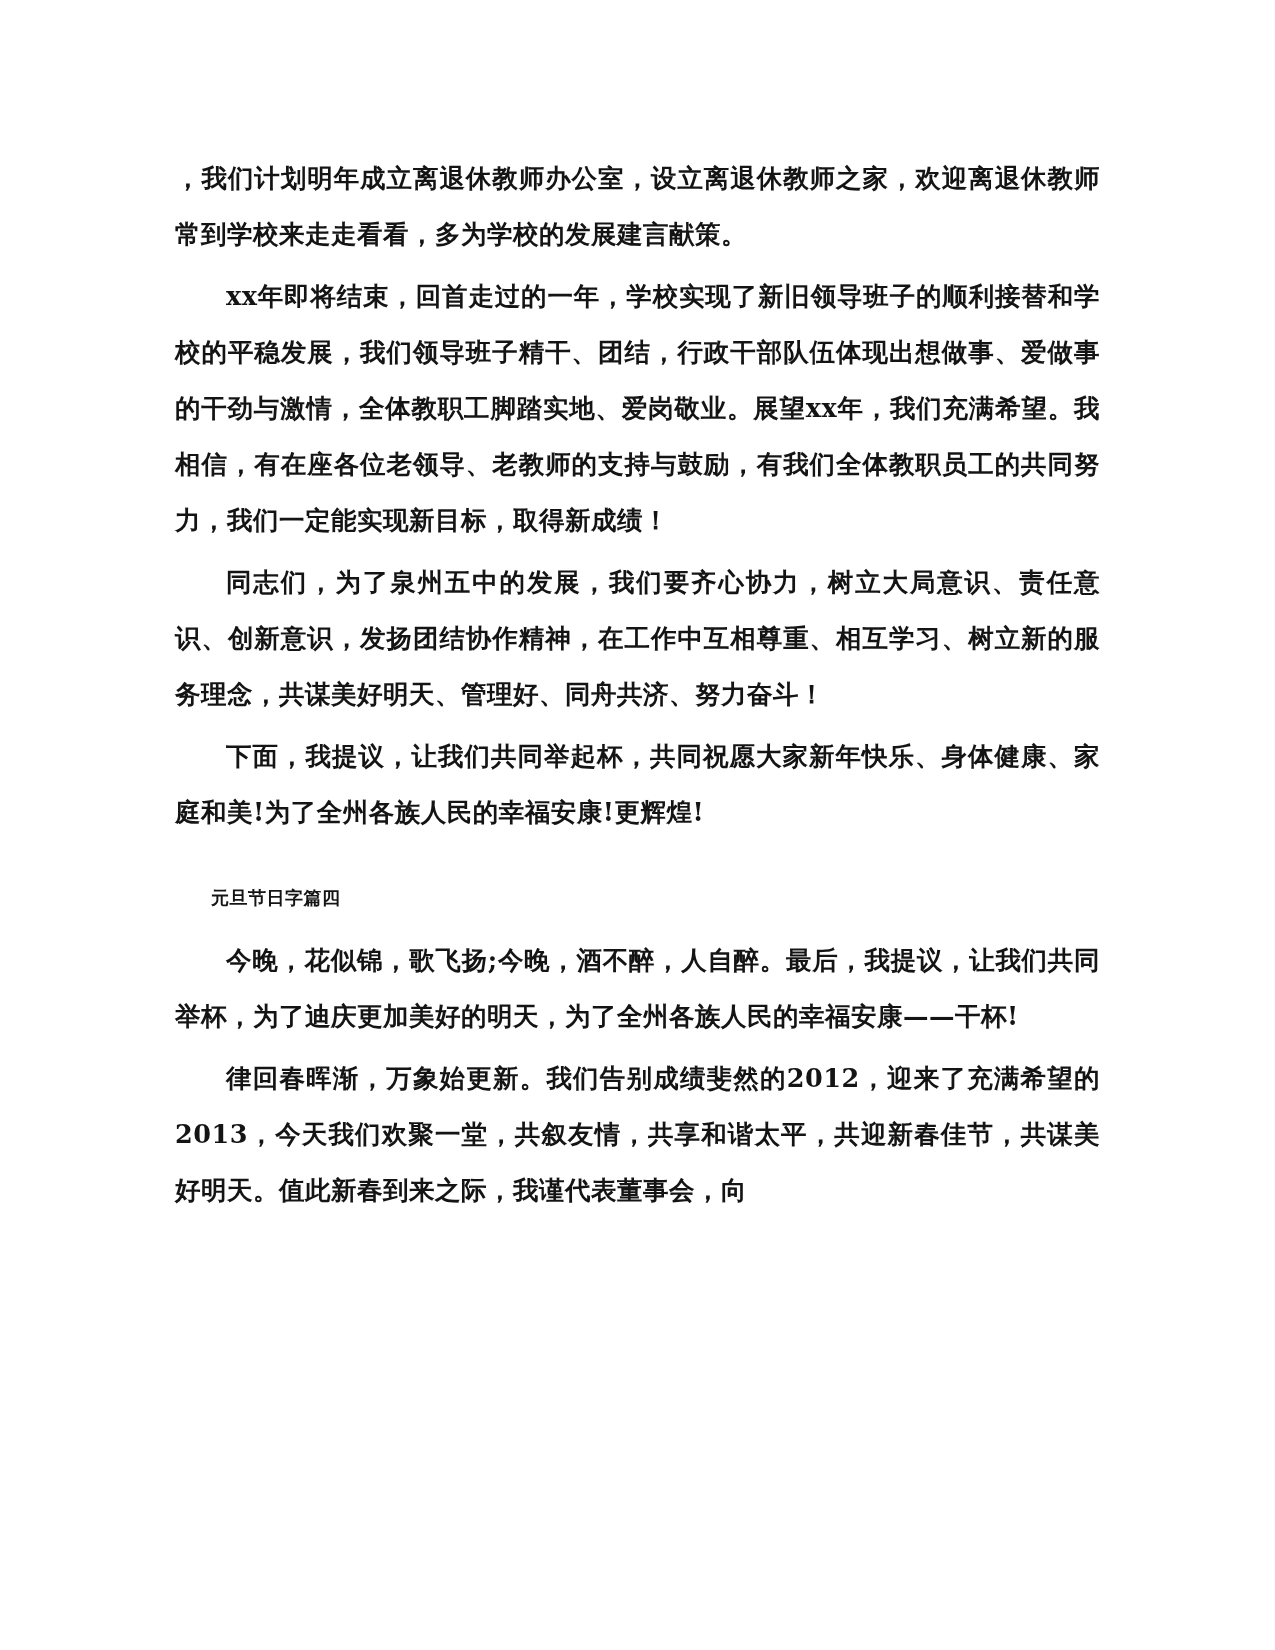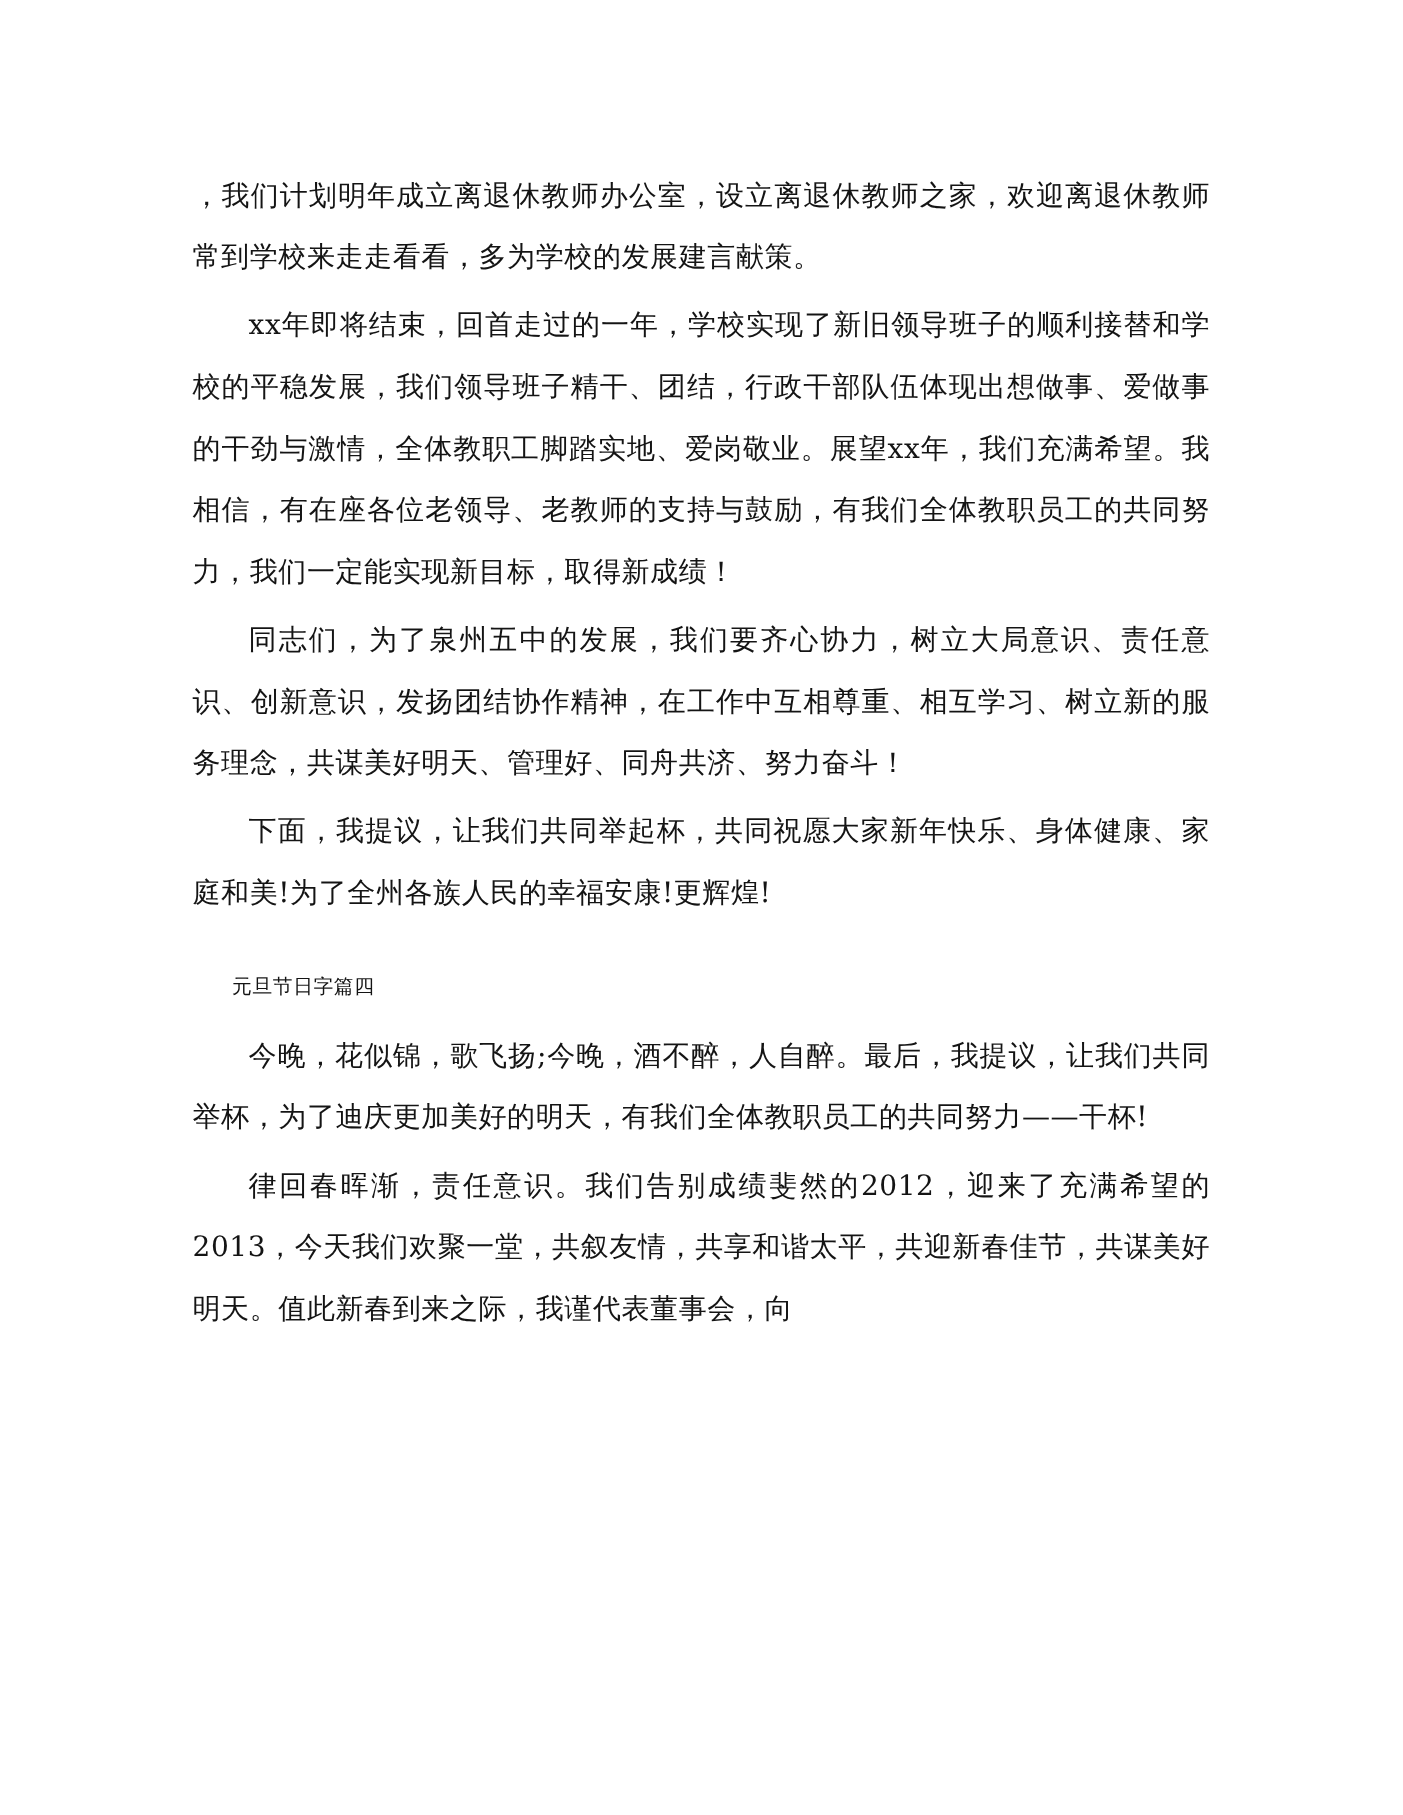--- a/index.html
+++ b/index.html
@@ -13,20 +13,21 @@
     font-family: "DejaVu Serif", "Liberation Serif", serif;
     color: #1a1a1a;
   }
   .page {
     position: relative;
     width: 1275px;
     height: 1650px;
     box-sizing: border-box;
     padding: 150px 175px 120px 175px;
     background: #ffffff;
+    font-weight: bold;
   }
   .doc-body {
     font-size: 25.5px;
     line-height: 56px;
     text-align: justify;
     text-justify: inter-ideograph;
     letter-spacing: 0.5px;
     color: #141414;
   }
   p.para {
@@ -55,18 +56,18 @@
     <p class="para">，我们计划明年成立离退休教师办公室，设立离退休教师之家，欢迎离退休教师常到学校来走走看看，多为学校的发展建言献策。</p>
 
     <p class="para indent spaced">xx年即将结束，回首走过的一年，学校实现了新旧领导班子的顺利接替和学校的平稳发展，我们领导班子精干、团结，行政干部队伍体现出想做事、爱做事的干劲与激情，全体教职工脚踏实地、爱岗敬业。展望xx年，我们充满希望。我相信，有在座各位老领导、老教师的支持与鼓励，有我们全体教职员工的共同努力，我们一定能实现新目标，取得新成绩！</p>
 
     <p class="para indent spaced">同志们，为了泉州五中的发展，我们要齐心协力，树立大局意识、责任意识、创新意识，发扬团结协作精神，在工作中互相尊重、相互学习、树立新的服务理念，共谋美好明天、管理好、同舟共济、努力奋斗！</p>
 
     <p class="para indent spaced">下面，我提议，让我们共同举起杯，共同祝愿大家新年快乐、身体健康、家庭和美!为了全州各族人民的幸福安康!更辉煌!</p>
 
     <p class="heading">元旦节日字篇四</p>
 
-    <p class="para indent spaced">今晚，花似锦，歌飞扬;今晚，酒不醉，人自醉。最后，我提议，让我们共同举杯，为了迪庆更加美好的明天，有我们全体教职员工的共同努力——干杯!</p>
+    <p class="para indent spaced">今晚，花似锦，歌飞扬;今晚，酒不醉，人自醉。最后，我提议，让我们共同举杯，为了迪庆更加美好的明天，为了全州各族人民的幸福安康——干杯!</p>
 
-    <p class="para indent spaced">律回春晖渐，责任意识。我们告别成绩斐然的2012，迎来了充满希望的2013，今天我们欢聚一堂，共叙友情，共享和谐太平，共迎新春佳节，共谋美好明天。值此新春到来之际，我谨代表董事会，向</p>
+    <p class="para indent spaced">律回春晖渐，万象始更新。我们告别成绩斐然的2012，迎来了充满希望的2013，今天我们欢聚一堂，共叙友情，共享和谐太平，共迎新春佳节，共谋美好明天。值此新春到来之际，我谨代表董事会，向</p>
 
   </div>
 </div>
 
 </body></html>

